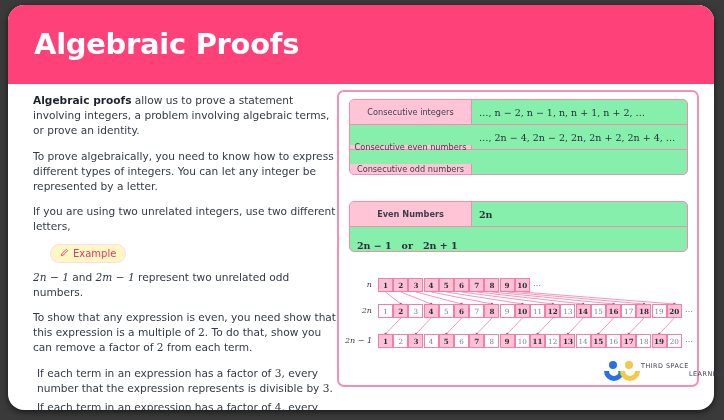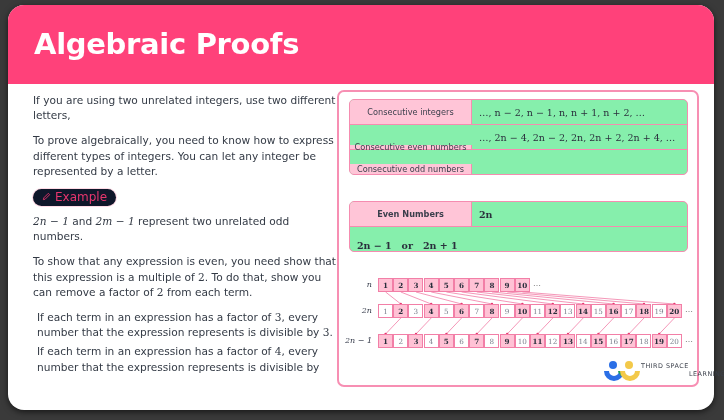--- a/index.html
+++ b/index.html
@@ -6,21 +6,21 @@
   body { width:724px; height:420px; background:#3a3a3a; position:relative; overflow:hidden; font-family:"DejaVu Sans", sans-serif; }
   .card { position:absolute; left:8px; top:5px; width:706px; height:405px; background:#ffffff; border-radius:16px; overflow:hidden; box-shadow:0 2px 6px rgba(0,0,0,0.6); }
   .header { position:absolute; left:0; top:0; width:100%; height:79px; background:#ff417a; }
   .title { position:absolute; left:26px; top:22px; color:#ffffff; font-family:"DejaVu Sans", sans-serif; font-weight:bold; font-size:29px; letter-spacing:-0.3px; }
   .left { position:absolute; left:25px; top:88px; width:305px; color:#333a45; font-size:10.6px; line-height:15.2px; font-family:"DejaVu Sans", sans-serif; }
   .left p { margin:0 0 10px 0; }
   .left p.tight { margin:4px; }
   .left b { font-weight:bold; color:#1c2330; }
   .math { font-family:"DejaVu Serif", serif; font-style:italic; }
   .num { font-family:"DejaVu Serif", serif; }
-  .badge { display:inline-flex; align-items:center; gap:4px; background:#0f172a; color:#e8366e; border-radius:10px; padding:2px 9px; font-size:12px; height:13px; margin:0 0 8px 0; box-shadow:0 0 0 1px #ffdbe6; }
+  .badge { display:inline-flex; align-items:center; gap:4px; background:#fef9c3; color:#e8366e; border-radius:10px; padding:2px 9px; font-size:10px; height:13px; margin:0 0 8px 18px; box-shadow:0 0 0 1px #ffdbe6; }
   .right-frame { position:absolute; left:337px; top:90px; width:358px; height:293px; border:2px solid #f78fb3; border-radius:7px; }
   .tbl { position:absolute; border:1px solid #f58cb0; border-radius:5px; overflow:hidden; background:#86efac; }
   .tbl .row { display:flex; border-bottom:1px solid #f58cb0; }
   .tbl .row:last-child { border-bottom:none;align-items:flex-end; }
   .tbl .lab { background:#ffc5d7; color:#3b3f4c; font-size:8.2px; display:flex; align-items:center; justify-content:center; border-right:1px solid #f58cb0; }
   .tbl .val { color:#2a2f3c; font-size:9.5px; font-family:"DejaVu Serif", serif; display:flex; align-items:center; padding-left:7px; white-space:nowrap; }
   .seq { position:absolute; left:0; top:0; }
   .box { position:absolute; width:15px; height:14px; box-sizing:border-box; border:1px solid #f27fa7; font-family:"DejaVu Serif", serif; font-size:7.2px; display:flex; align-items:center; justify-content:center; color:#3b3f4c; }
   .box.fill { background:#ffc2d5; font-weight:bold; color:#2a2f3c; }
   .box.plain { background:#fff; color:#7a7f8c; }
@@ -30,22 +30,23 @@
 </style>
 </head>
 <body>
 
 <div class="card">
   <div class="header">
     <div class="title">Algebraic Proofs</div>
   </div>
 
   <div class="left">
+    <p><b>Algebraic proofs</b><span> allow us to prove a statement involving integers, a problem involving algebraic terms, or prove an identity.</span></p>
+    <p>To prove algebraically, you need to know how to express different types of integers. You can let any integer be represented by a letter.</p>
     <p>If you are using two unrelated integers, use two different letters,</p>
-    <p>To prove algebraically, you need to know how to express different types of integers. You can let any integer be represented by a letter.</p>
     <div class="badge">
       <span>
         <svg width="9" height="9" viewBox="0 0 10 10">
             <path d="M1.5 8.5 L2 6.5 L7 1.5 L8.5 3 L3.5 8 Z" fill="none" stroke="#e8366e" stroke-width="1"></path>
           </svg>
       </span>
       <span>Example</span>
     </div>
     <p><span class="math">2n − 1</span><span> and </span><span class="math">2m − 1</span><span> represent two unrelated odd numbers.</span></p>
     <p><span>To show that any expression is even, you need show that this expression is a multiple of </span><span class="num">2</span><span>. To do that, show you can remove a factor of </span><span class="num">2</span><span> from each term.</span></p>

